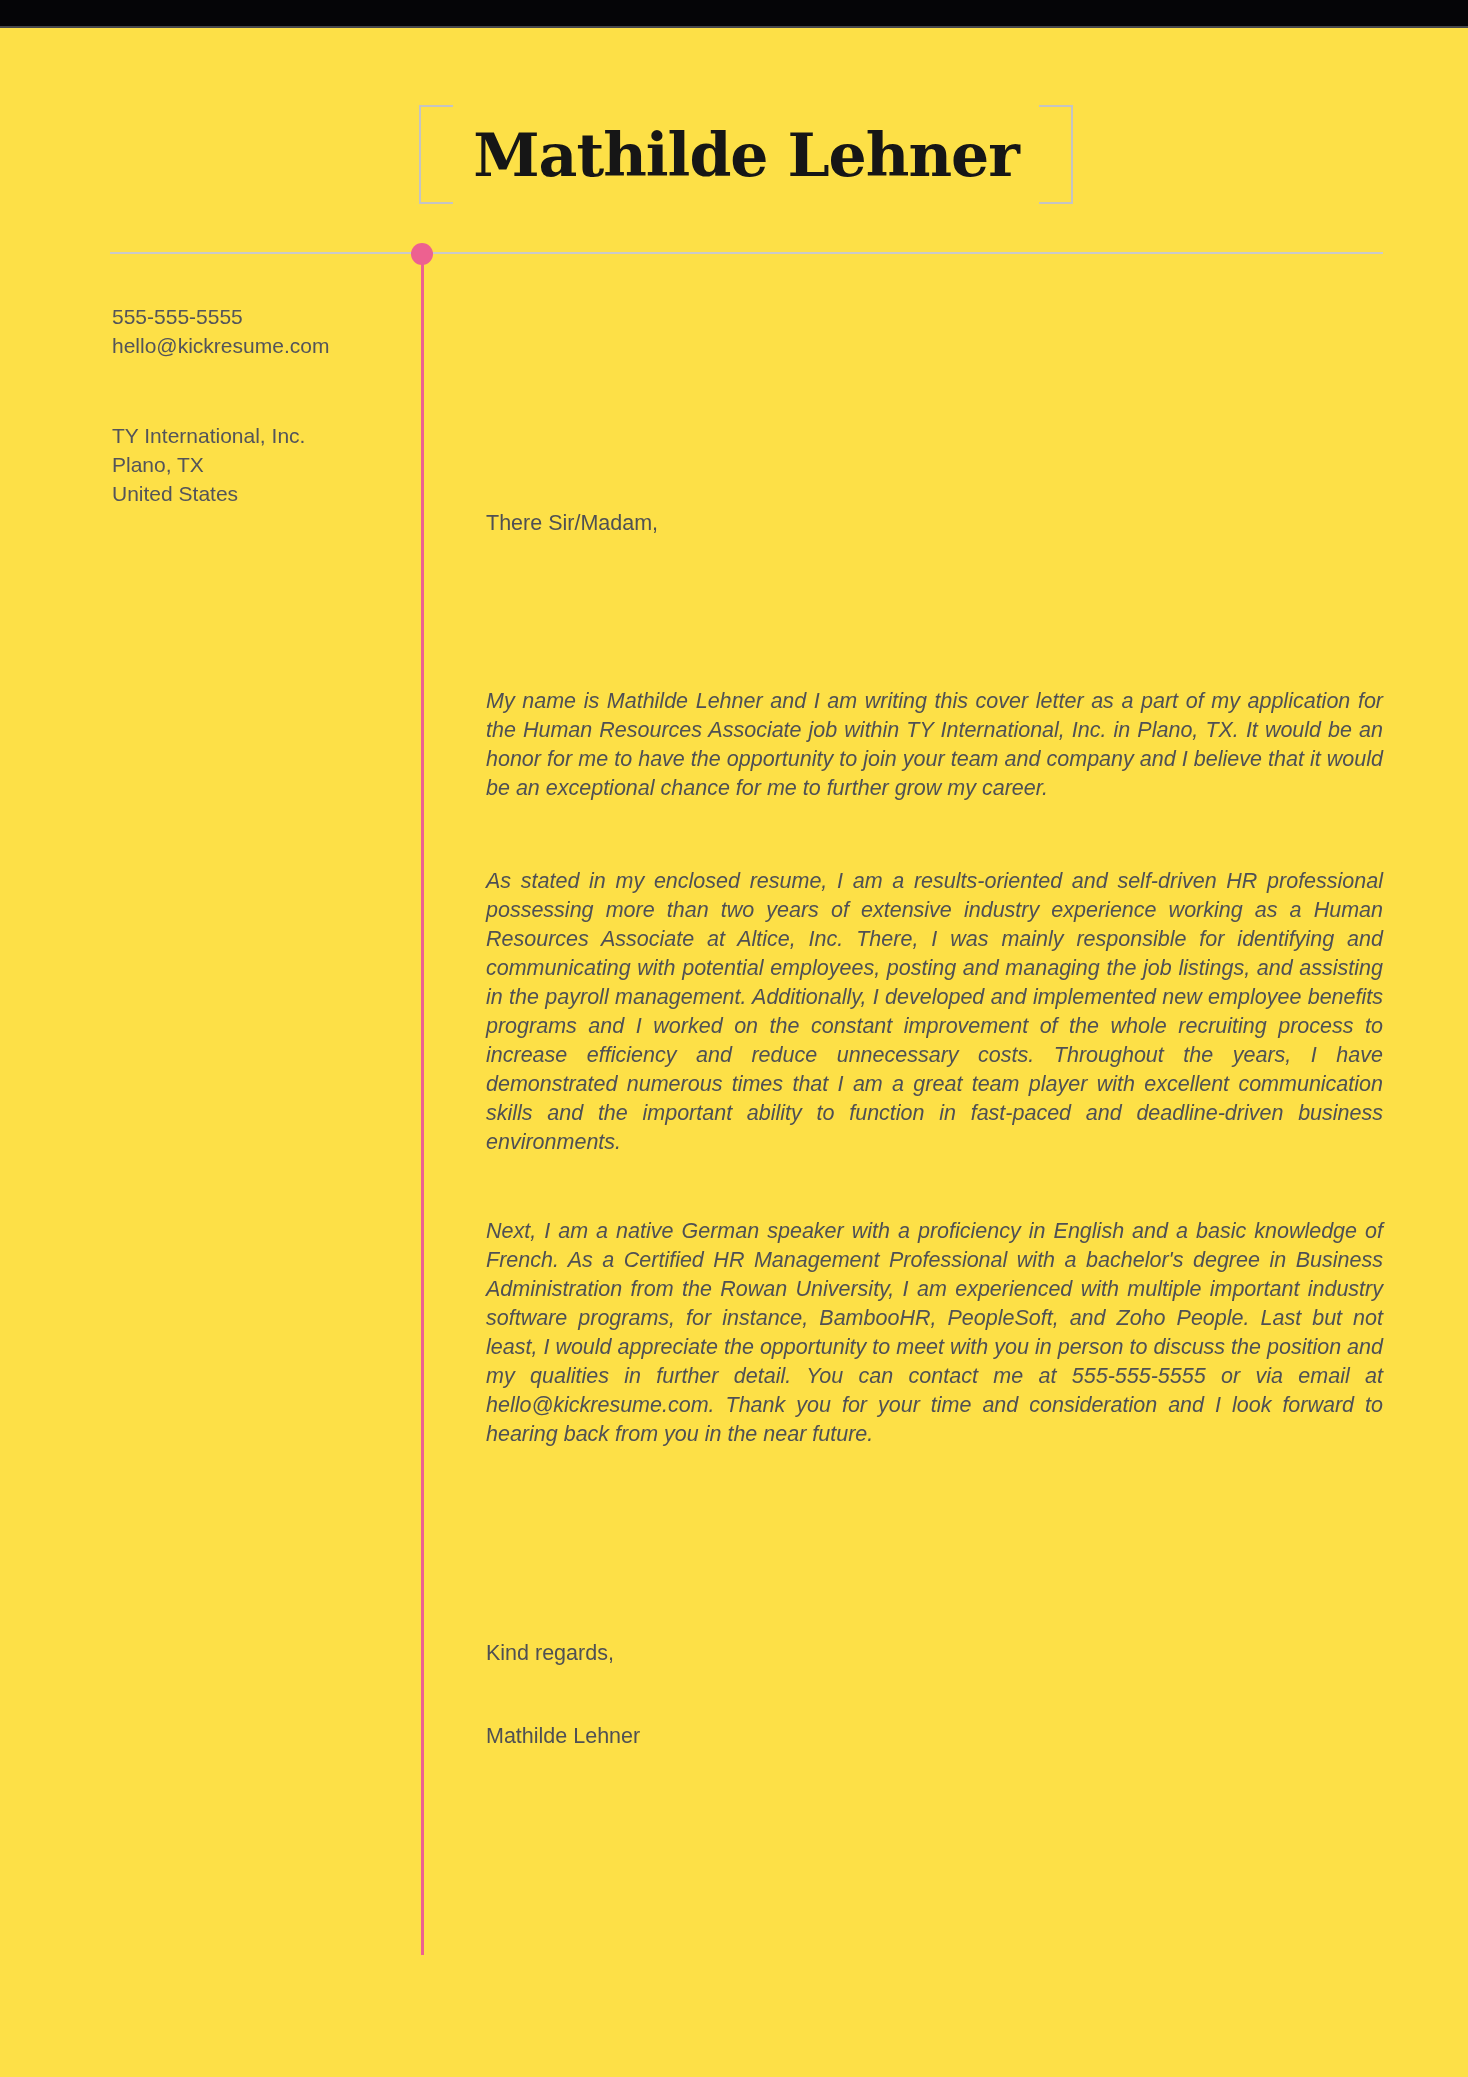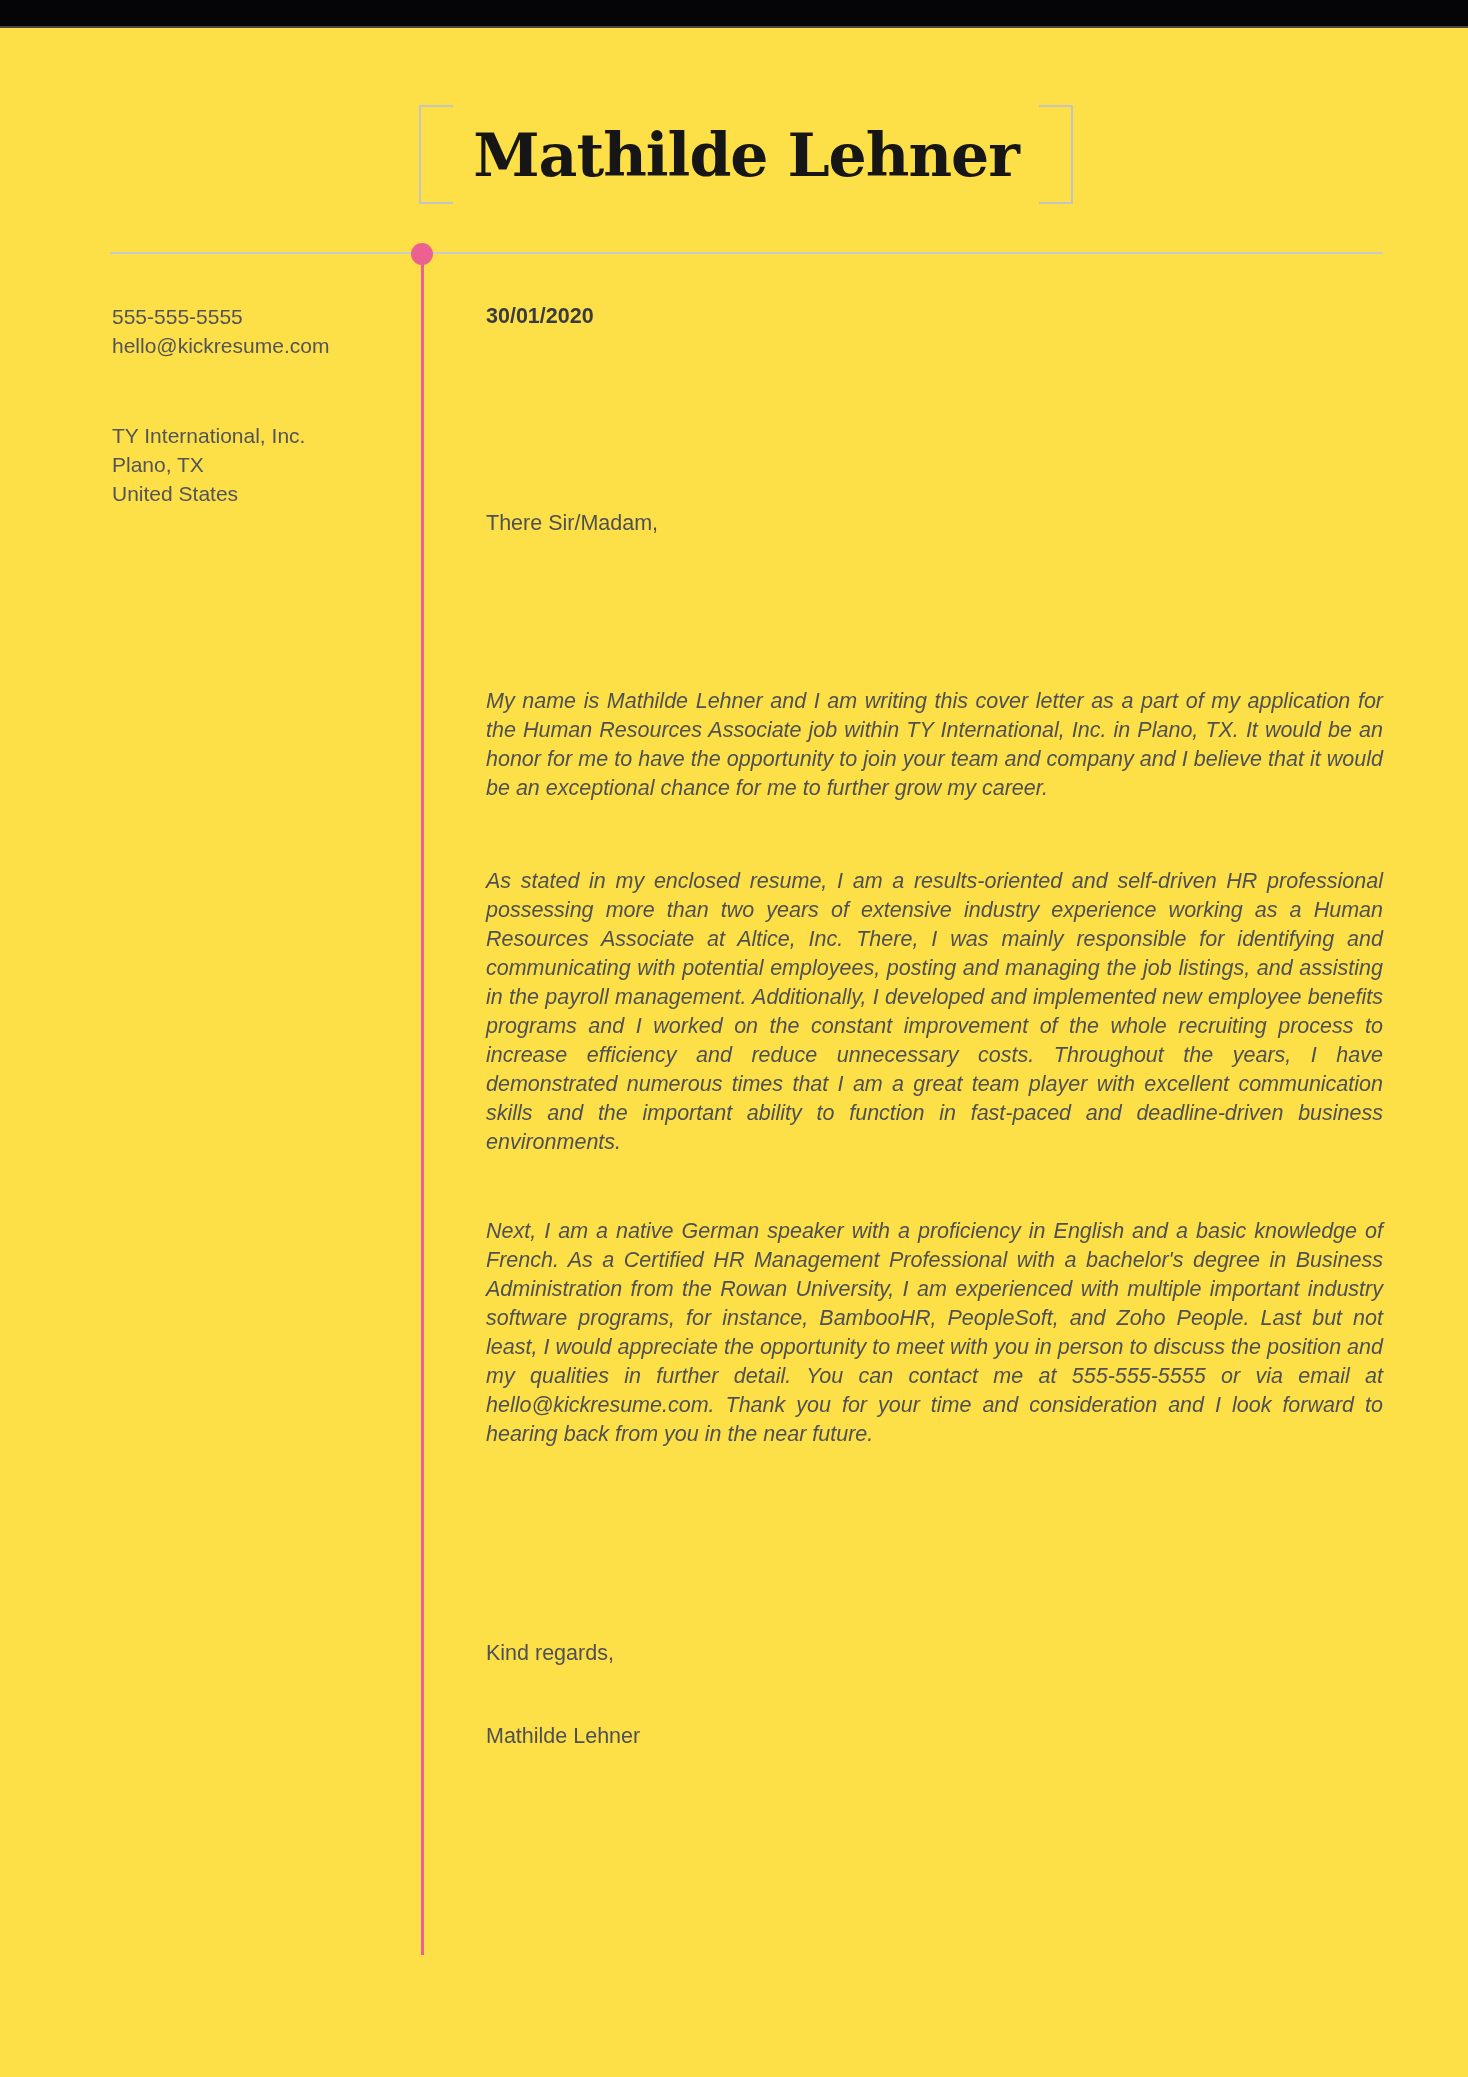--- a/index.html
+++ b/index.html
@@ -117,21 +117,20 @@
     </div>
     <div class="sidebar-block address-block">
       <div>TY International, Inc.</div>
       <div>Plano, TX</div>
       <div>United States</div>
     </div>
   </aside>
 
   <main class="letter-body">
     <div class="date-block">
-      <div class="date">30/01/2020</div>
     </div>
     <div class="salutation">There Sir/Madam,</div>
     <p class="para p1">My name is Mathilde Lehner and I am writing this cover letter as a part of my application for the Human Resources Associate job within TY International, Inc. in Plano, TX. It would be an honor for me to have the opportunity to join your team and company and I believe that it would be an exceptional chance for me to further grow my career.</p>
     <p class="para p2">As stated in my enclosed resume, I am a results-oriented and self-driven HR professional possessing more than two years of extensive industry experience working as a Human Resources Associate at Altice, Inc. There, I was mainly responsible for identifying and communicating with potential employees, posting and managing the job listings, and assisting in the payroll management. Additionally, I developed and implemented new employee benefits programs and I worked on the constant improvement of the whole recruiting process to increase efficiency and reduce unnecessary costs. Throughout the years, I have demonstrated numerous times that I am a great team player with excellent communication skills and the important ability to function in fast-paced and deadline-driven business environments.</p>
     <p class="para p3">Next, I am a native German speaker with a proficiency in English and a basic knowledge of French. As a Certified HR Management Professional with a bachelor's degree in Business Administration from the Rowan University, I am experienced with multiple important industry software programs, for instance, BambooHR, PeopleSoft, and Zoho People. Last but not least, I would appreciate the opportunity to meet with you in person to discuss the position and my qualities in further detail. You can contact me at 555-555-5555 or via email at hello@kickresume.com. Thank you for your time and consideration and I look forward to hearing back from you in the near future.</p>
     <div class="closing">Kind regards,</div>
     <div class="signature">Mathilde Lehner</div>
   </main>
 
 </div>

